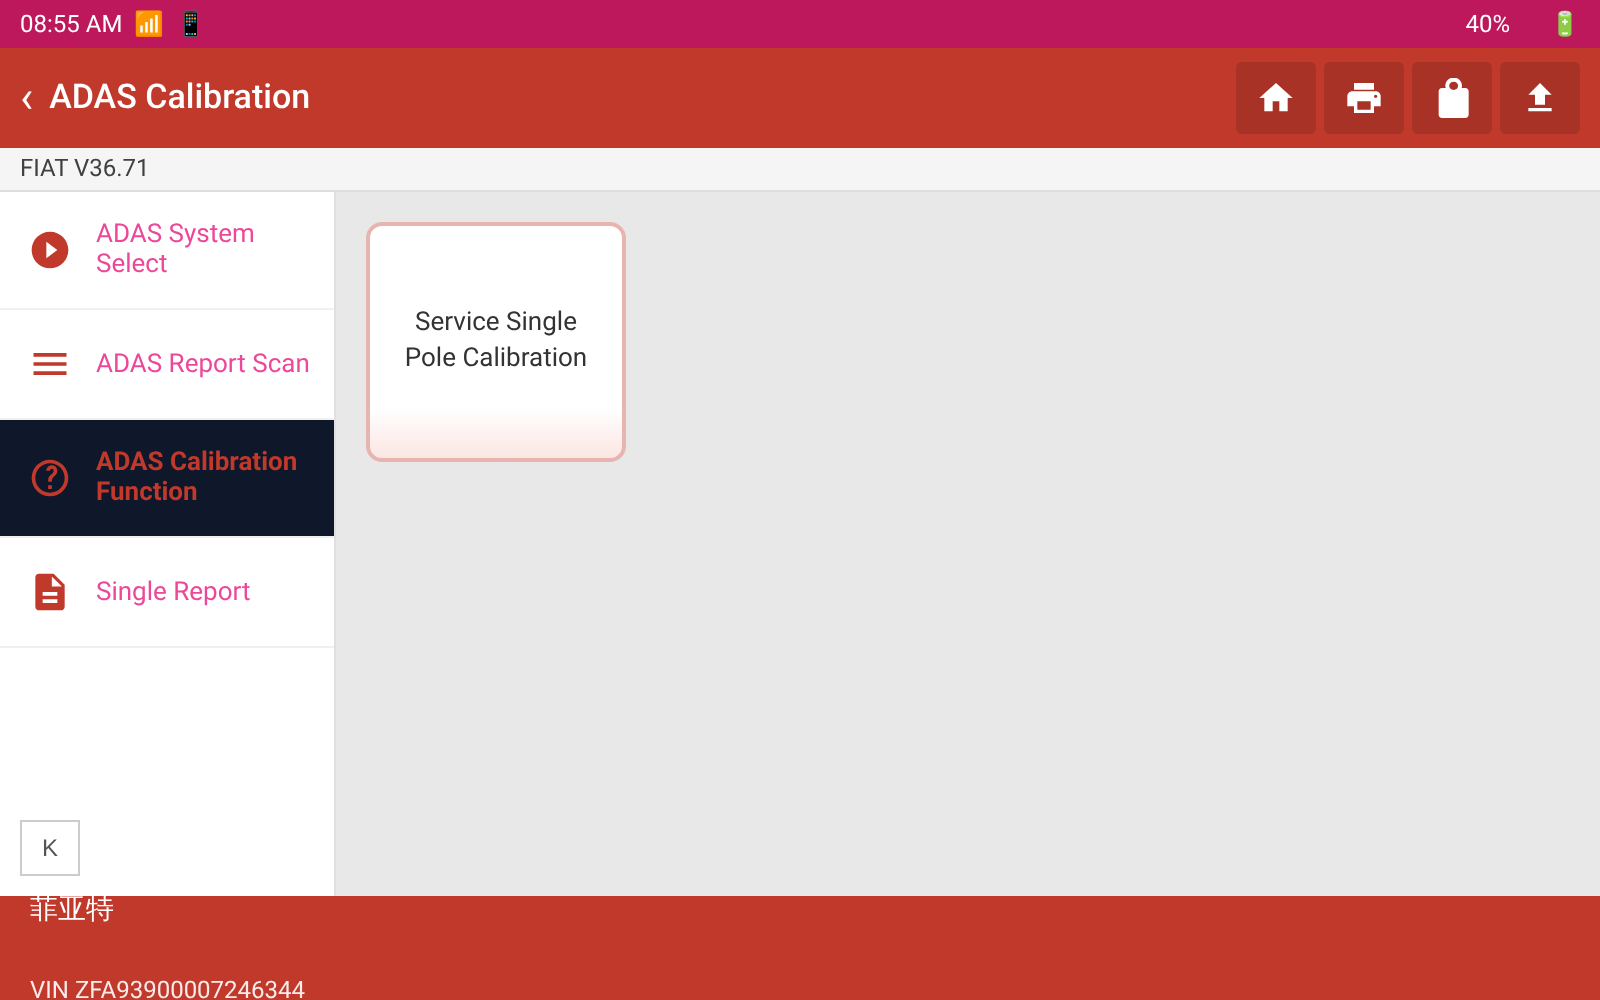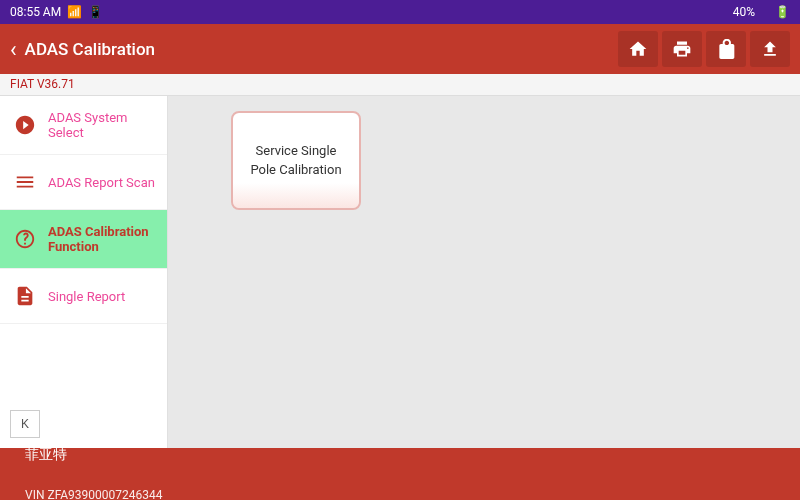--- a/index.html
+++ b/index.html
@@ -1,20 +1,20 @@
 <!DOCTYPE html>
 <html><head>
   <meta charset="utf-8">
   <style>
     * { margin: 0; padding: 0; box-sizing: border-box; }
     body { width: 800px; height: 500px; font-family: 'Roboto', Arial, sans-serif; background: #f0f0f0; overflow: hidden; position: relative; }
 
     
     .status-bar {
-      background: #4c1d95;
+      background: #be185d;
       color: white;
       height: 24px;
       display: flex;
       align-items: center;
       justify-content: space-between;
       padding: 0 10px;
       font-size: 12px;
     }
     .status-left { display: flex; align-items: center; gap: 6px; }
     .status-right { display: flex; align-items: center; gap: 20px; }
@@ -45,21 +45,21 @@
       font-size: 16px;
       border-radius: 3px;
     }
 
     
     .version-bar {
       background: #f5f5f5;
       border-bottom: 1px solid #ddd;
       padding: 3px 10px;
       font-size: 12px;
-      color: #b91c1c;
+      color: #404040;
       height: 22px;
     }
 
     
     .main-layout {
       display: flex;
       height: calc(500px - 24px - 50px - 22px - 52px);
     }
 
     
@@ -75,21 +75,21 @@
       display: flex;
       align-items: center;
       gap: 10px;
       padding: 14px 12px;
       cursor: pointer;
       border-bottom: 1px solid #f0f0f0;
       font-size: 13px;
       color: #ec4899;
     }
     .sidebar-item.active {
-      background: #86efac;
+      background: #0f172a;
       color: #c0392b;
       font-weight: bold;
     }
     .sidebar-icon {
       width: 26px;
       height: 26px;
       display: flex;
       align-items: center;
       justify-content: center;
       color: #c0392b;
@@ -126,29 +126,28 @@
       align-content: flex-start;
       gap: 10px;
     }
 
     
     .calibration-card {
       background: white;
       border: 2px solid #e8b4b0;
       border-radius: 8px;
       width: 130px;
-      height: 99px;
+      height: 120px;
       display: flex;
       flex-direction: column;
       align-items: center;
       justify-content: center;
       cursor: pointer;
       padding: 10px;
       position: relative;
-      margin-left: 48px;
     }
     .calibration-card::before {
       content: '';
       position: absolute;
       bottom: 0;
       left: 0;
       right: 0;
       height: 25px;
       background: linear-gradient(to bottom, transparent, #f5c0b8);
       border-radius: 0 0 6px 6px;
@@ -160,21 +159,21 @@
       color: #333;
       line-height: 1.4;
     }
 
     
     .footer {
       background: #c0392b;
       height: 52px;
       display: flex;
       align-items: center;
-      padding: 0 25px;
+      padding: 0 15px;
       color: white;
     }
     .footer-info { display: flex; flex-direction: column; }
     .footer-title { font-size: 14px; font-weight: 500; }
     .footer-vin { font-size: 12px; opacity: 0.9; margin-top: 24px; }
   </style>
 </head>
 <body>
 
 <div class="status-bar">

